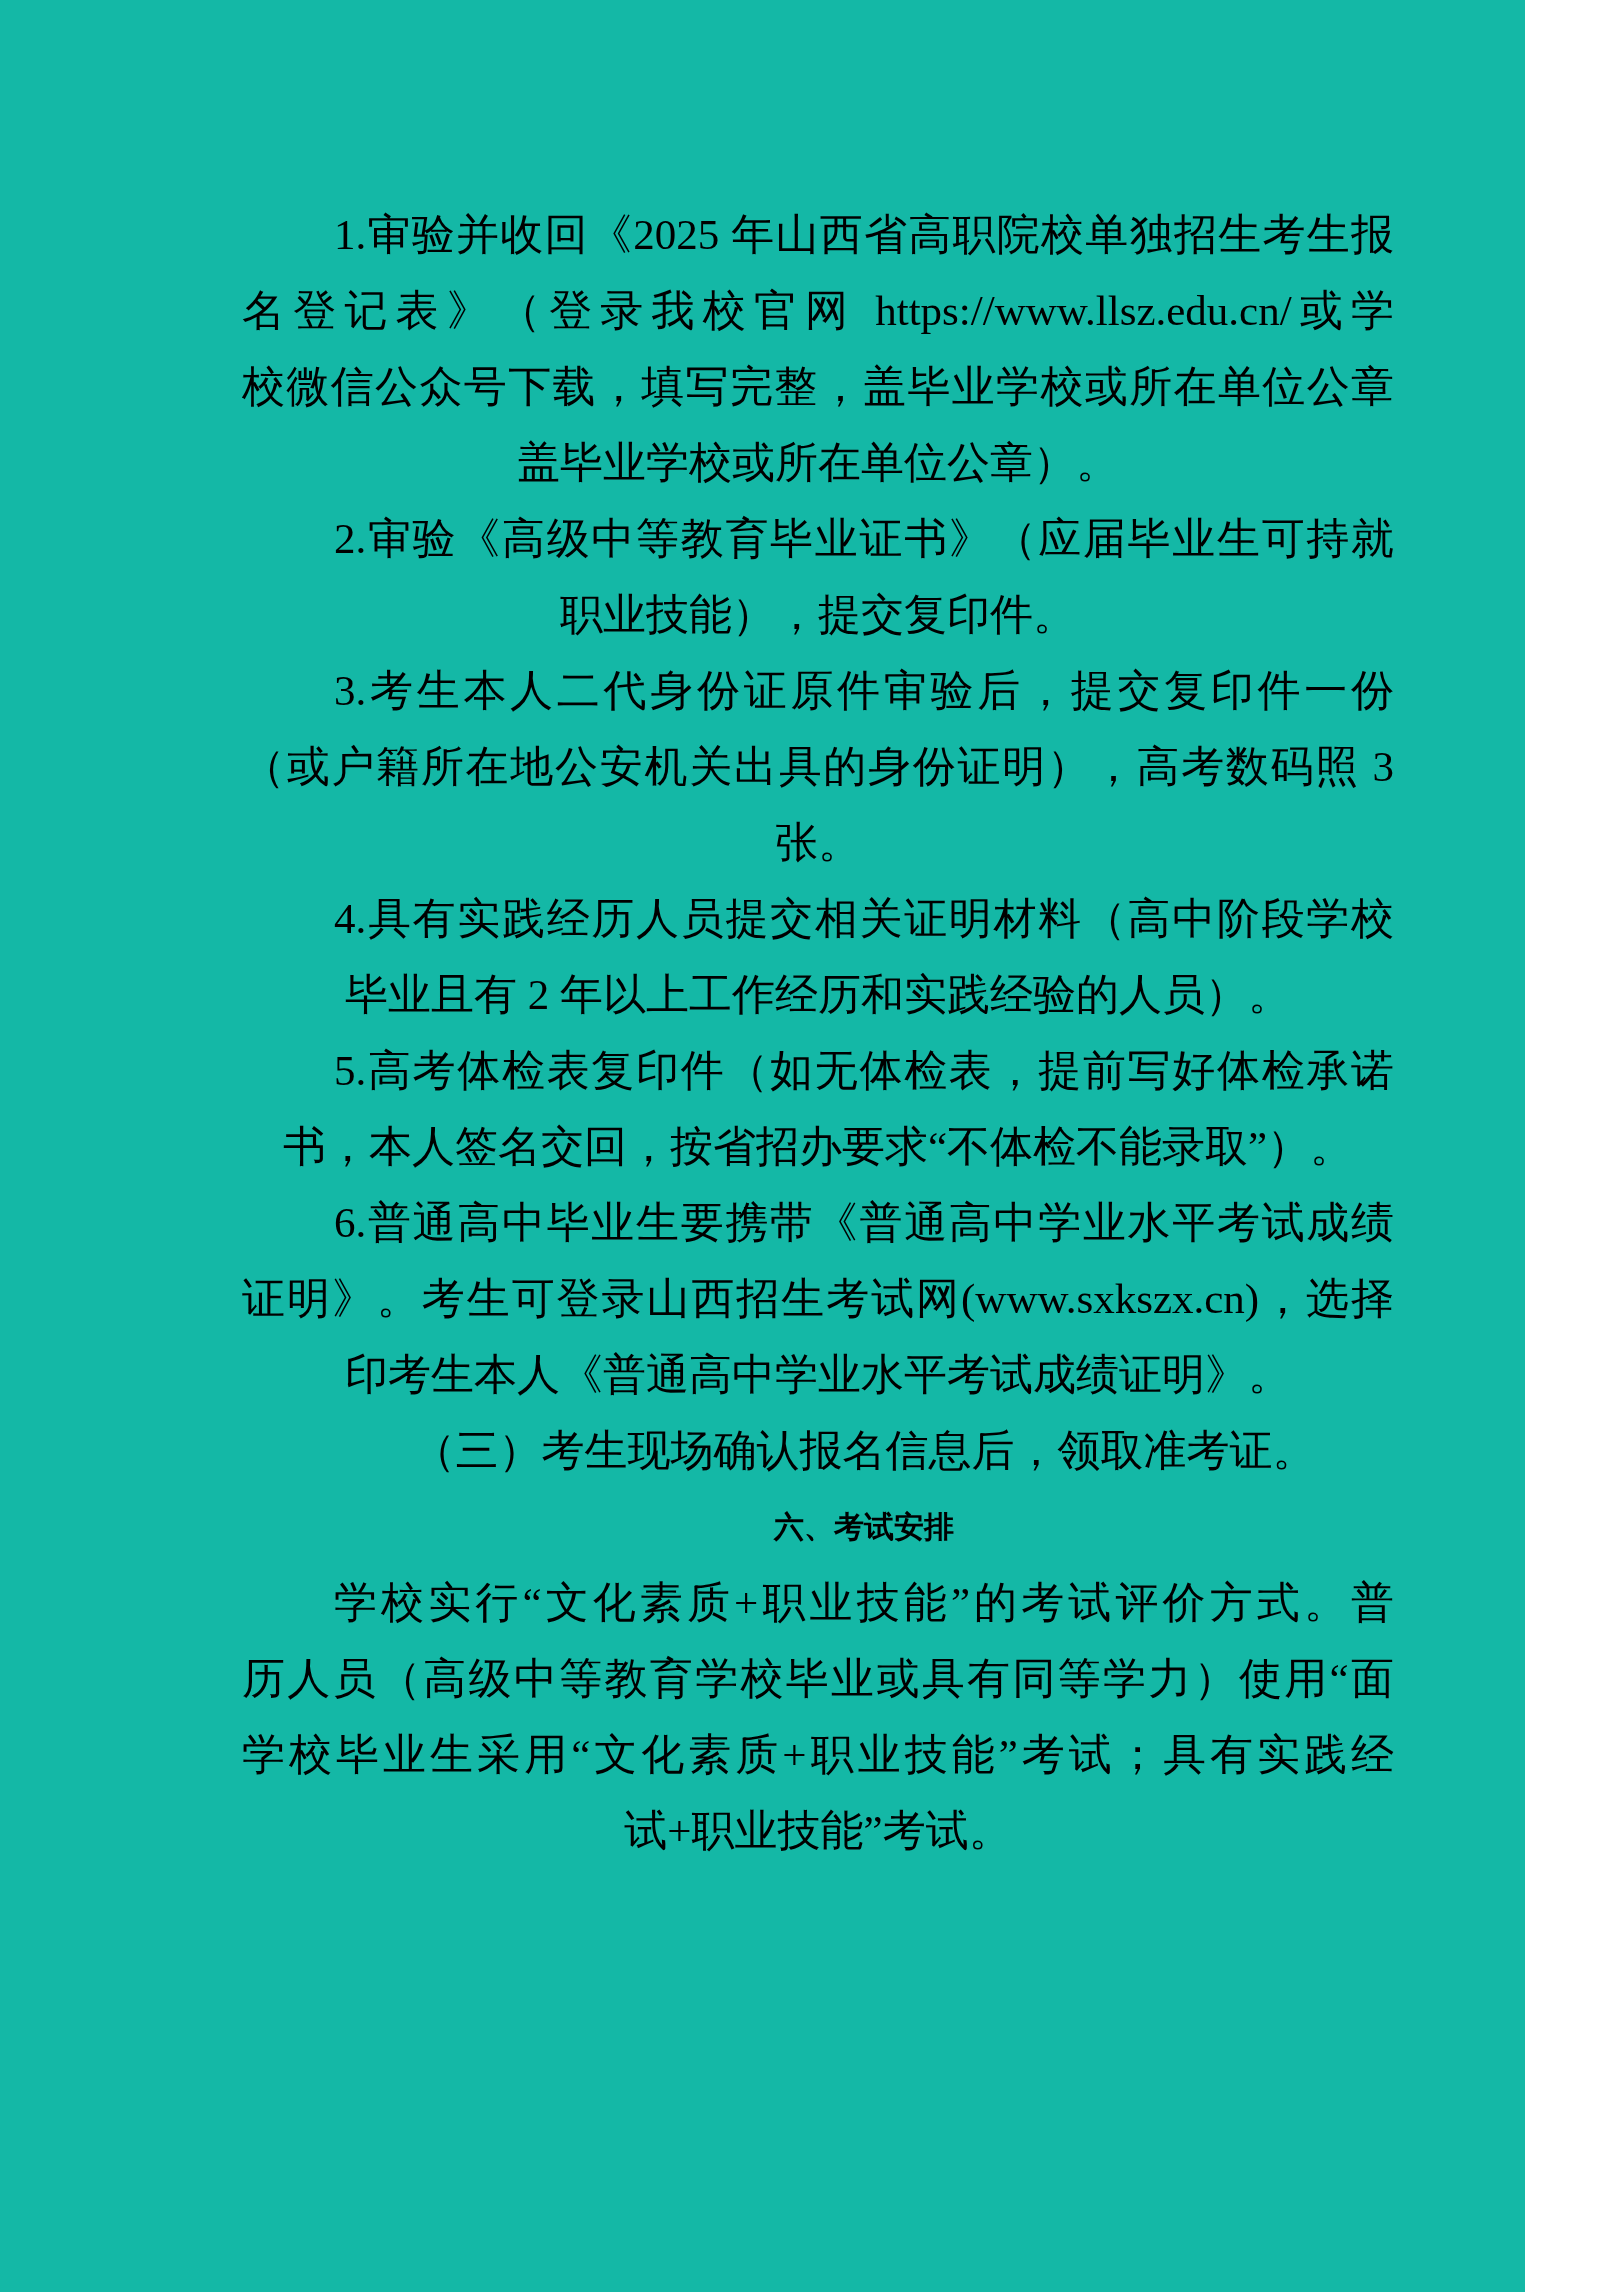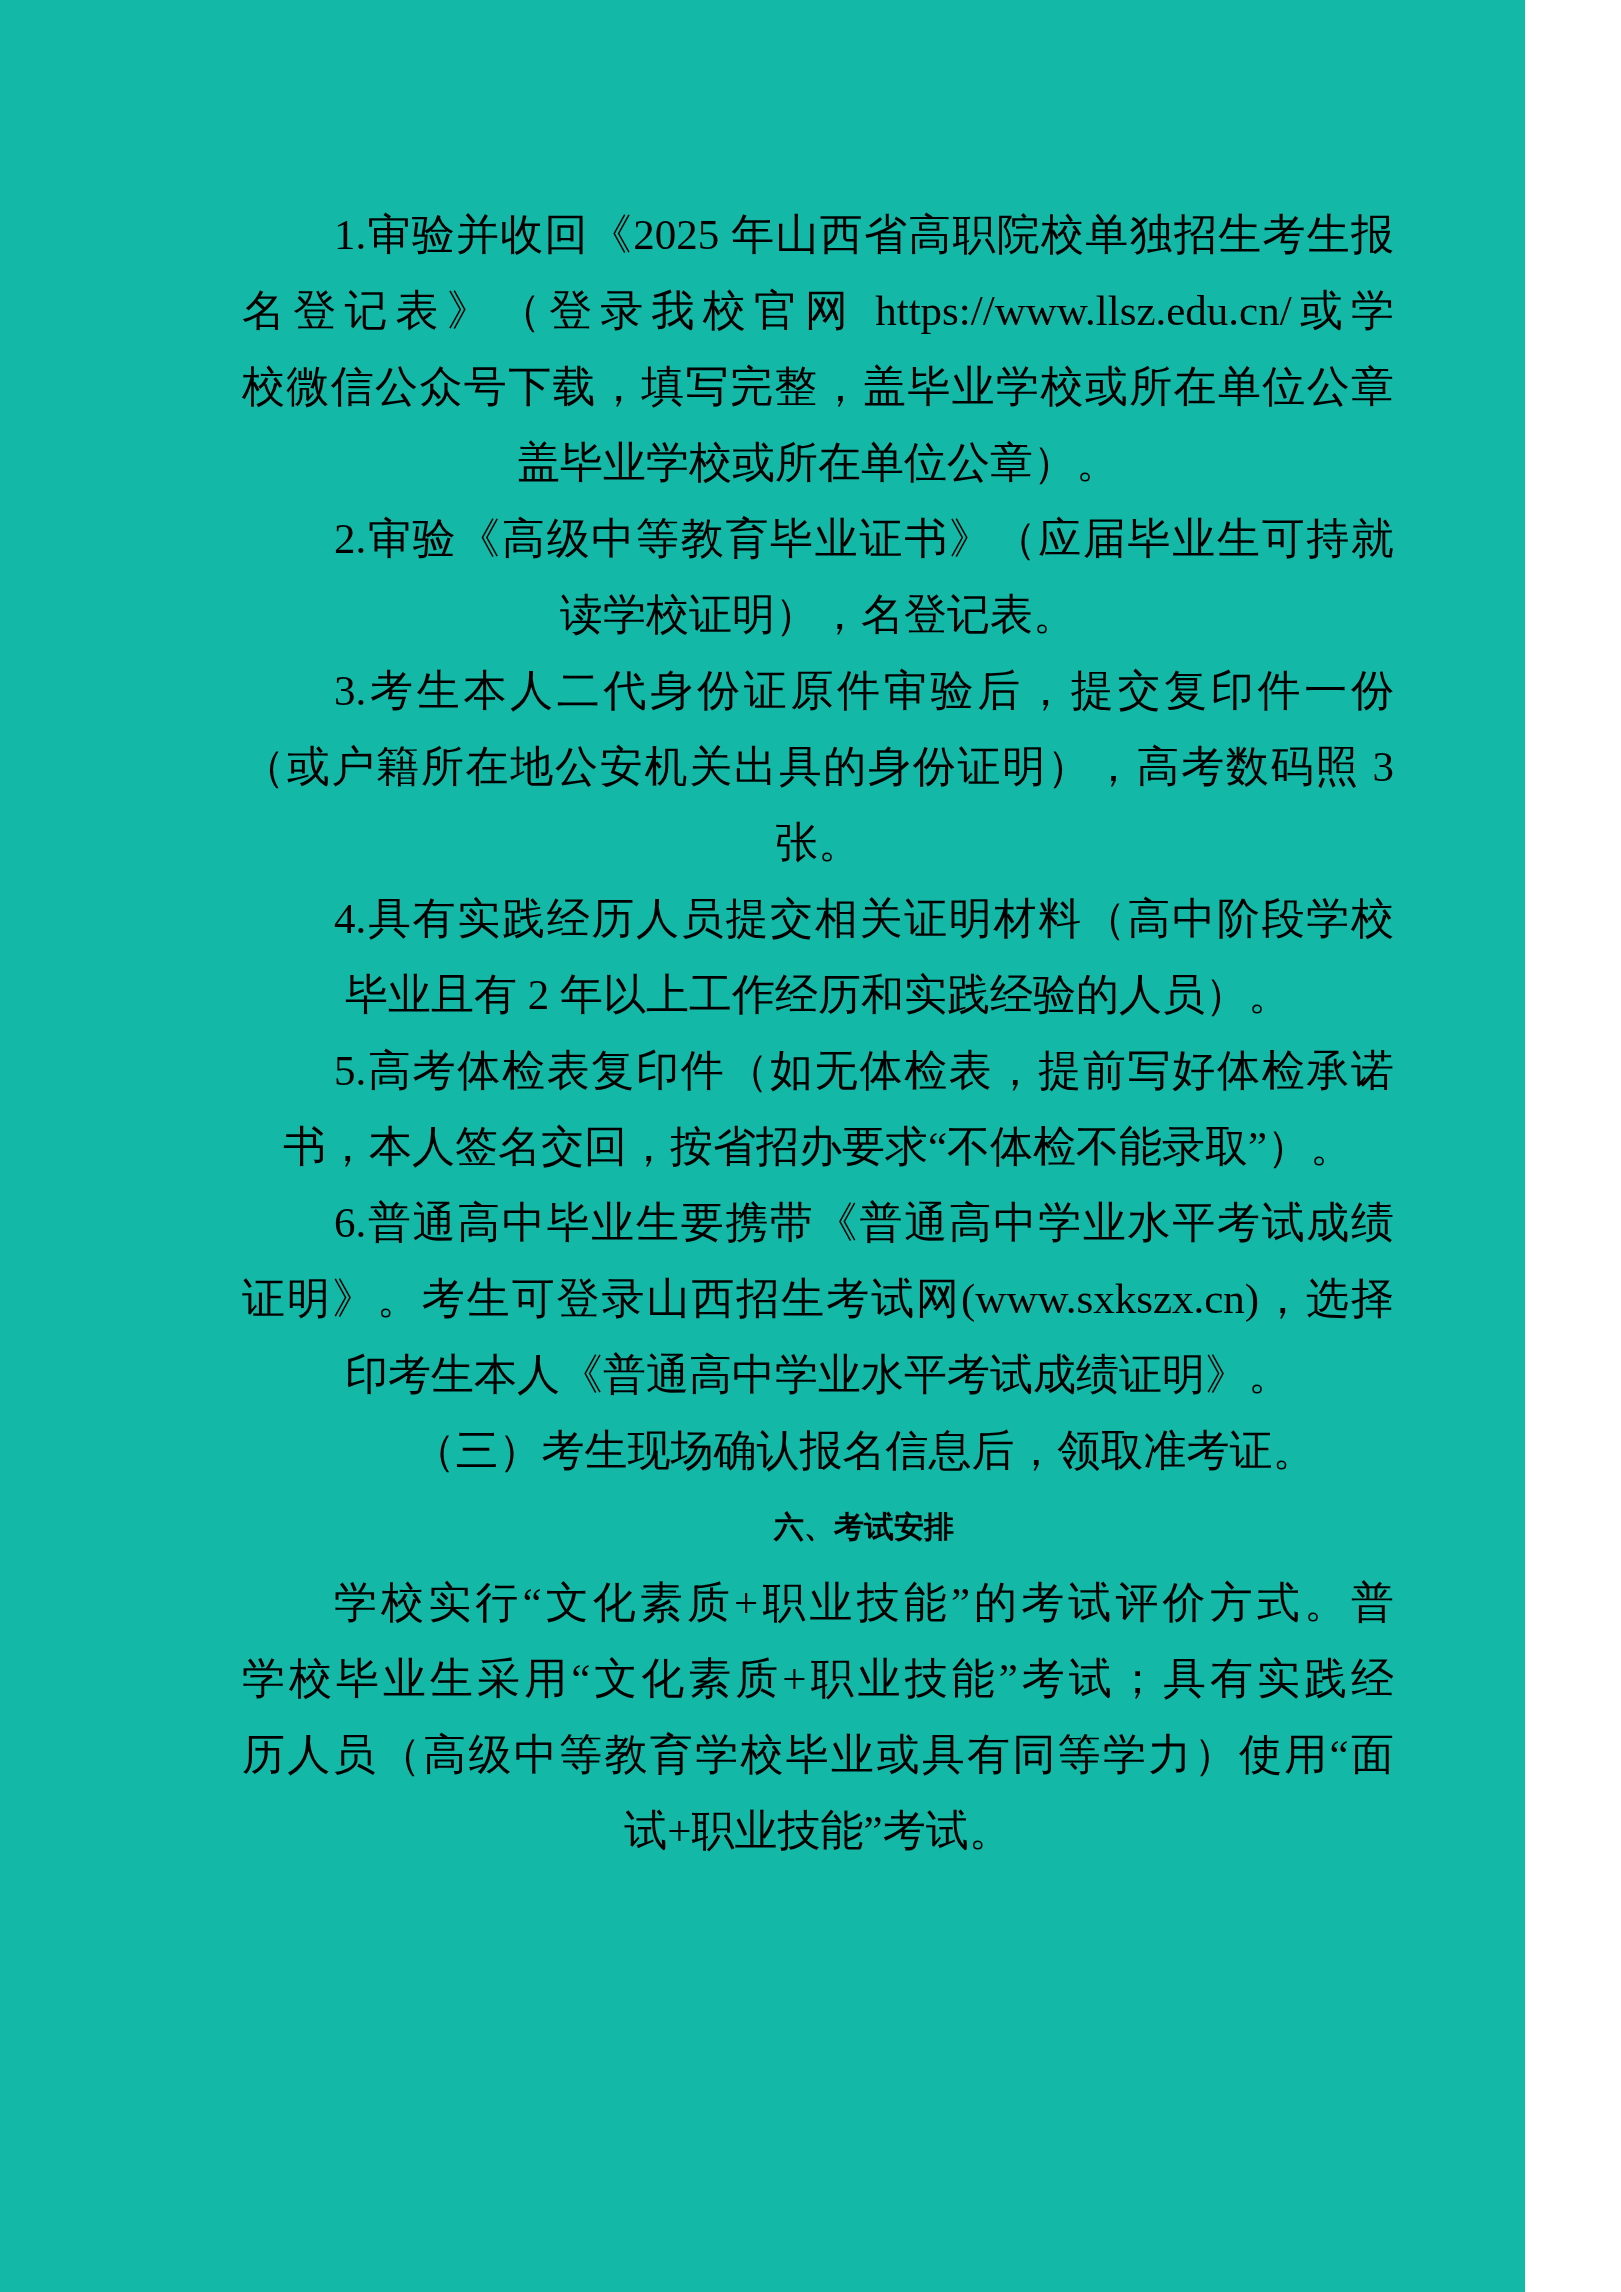--- a/index.html
+++ b/index.html
@@ -49,32 +49,32 @@
 </head>
 <body>
 
 <div class="page">
   <div class="content" id="document-body">
       <div class="line indent fill">1.审验并收回《2025 年山西省高职院校单独招生考生报</div>
       <div class="line fill">名登记表》（登录我校官网 https://www.llsz.edu.cn/或学</div>
       <div class="line fill">校微信公众号下载，填写完整，盖毕业学校或所在单位公章</div>
       <div class="line">盖毕业学校或所在单位公章）。</div>
       <div class="line indent fill">2.审验《高级中等教育毕业证书》（应届毕业生可持就</div>
-      <div class="line">读学校证明），名登记表。</div>
+      <div class="line">职业技能），提交复印件。</div>
       <div class="line indent fill">3.考生本人二代身份证原件审验后，提交复印件一份</div>
       <div class="line fill">（或户籍所在地公安机关出具的身份证明），高考数码照 3</div>
       <div class="line">张。</div>
       <div class="line indent fill">4.具有实践经历人员提交相关证明材料（高中阶段学校</div>
       <div class="line">毕业且有 2 年以上工作经历和实践经验的人员）。</div>
       <div class="line indent fill">5.高考体检表复印件（如无体检表，提前写好体检承诺</div>
       <div class="line">书，本人签名交回，按省招办要求“不体检不能录取”）。</div>
       <div class="line indent fill">6.普通高中毕业生要携带《普通高中学业水平考试成绩</div>
       <div class="line fill">证明》。考生可登录山西招生考试网(www.sxkszx.cn)，选择</div>
       <div class="line">印考生本人《普通高中学业水平考试成绩证明》。</div>
       <div class="line indent kai">（三）考生现场确认报名信息后，领取准考证。</div>
       <div class="line indent heading">六、考试安排</div>
       <div class="line indent fill">学校实行“文化素质+职业技能”的考试评价方式。普</div>
+      <div class="line fill">历人员（高级中等教育学校毕业或具有同等学力）使用“面</div>
       <div class="line fill">学校毕业生采用“文化素质+职业技能”考试；具有实践经</div>
-      <div class="line fill">历人员（高级中等教育学校毕业或具有同等学力）使用“面</div>
       <div class="line">试+职业技能”考试。</div>
     </div>
 </div>
 
 
 </body></html>

